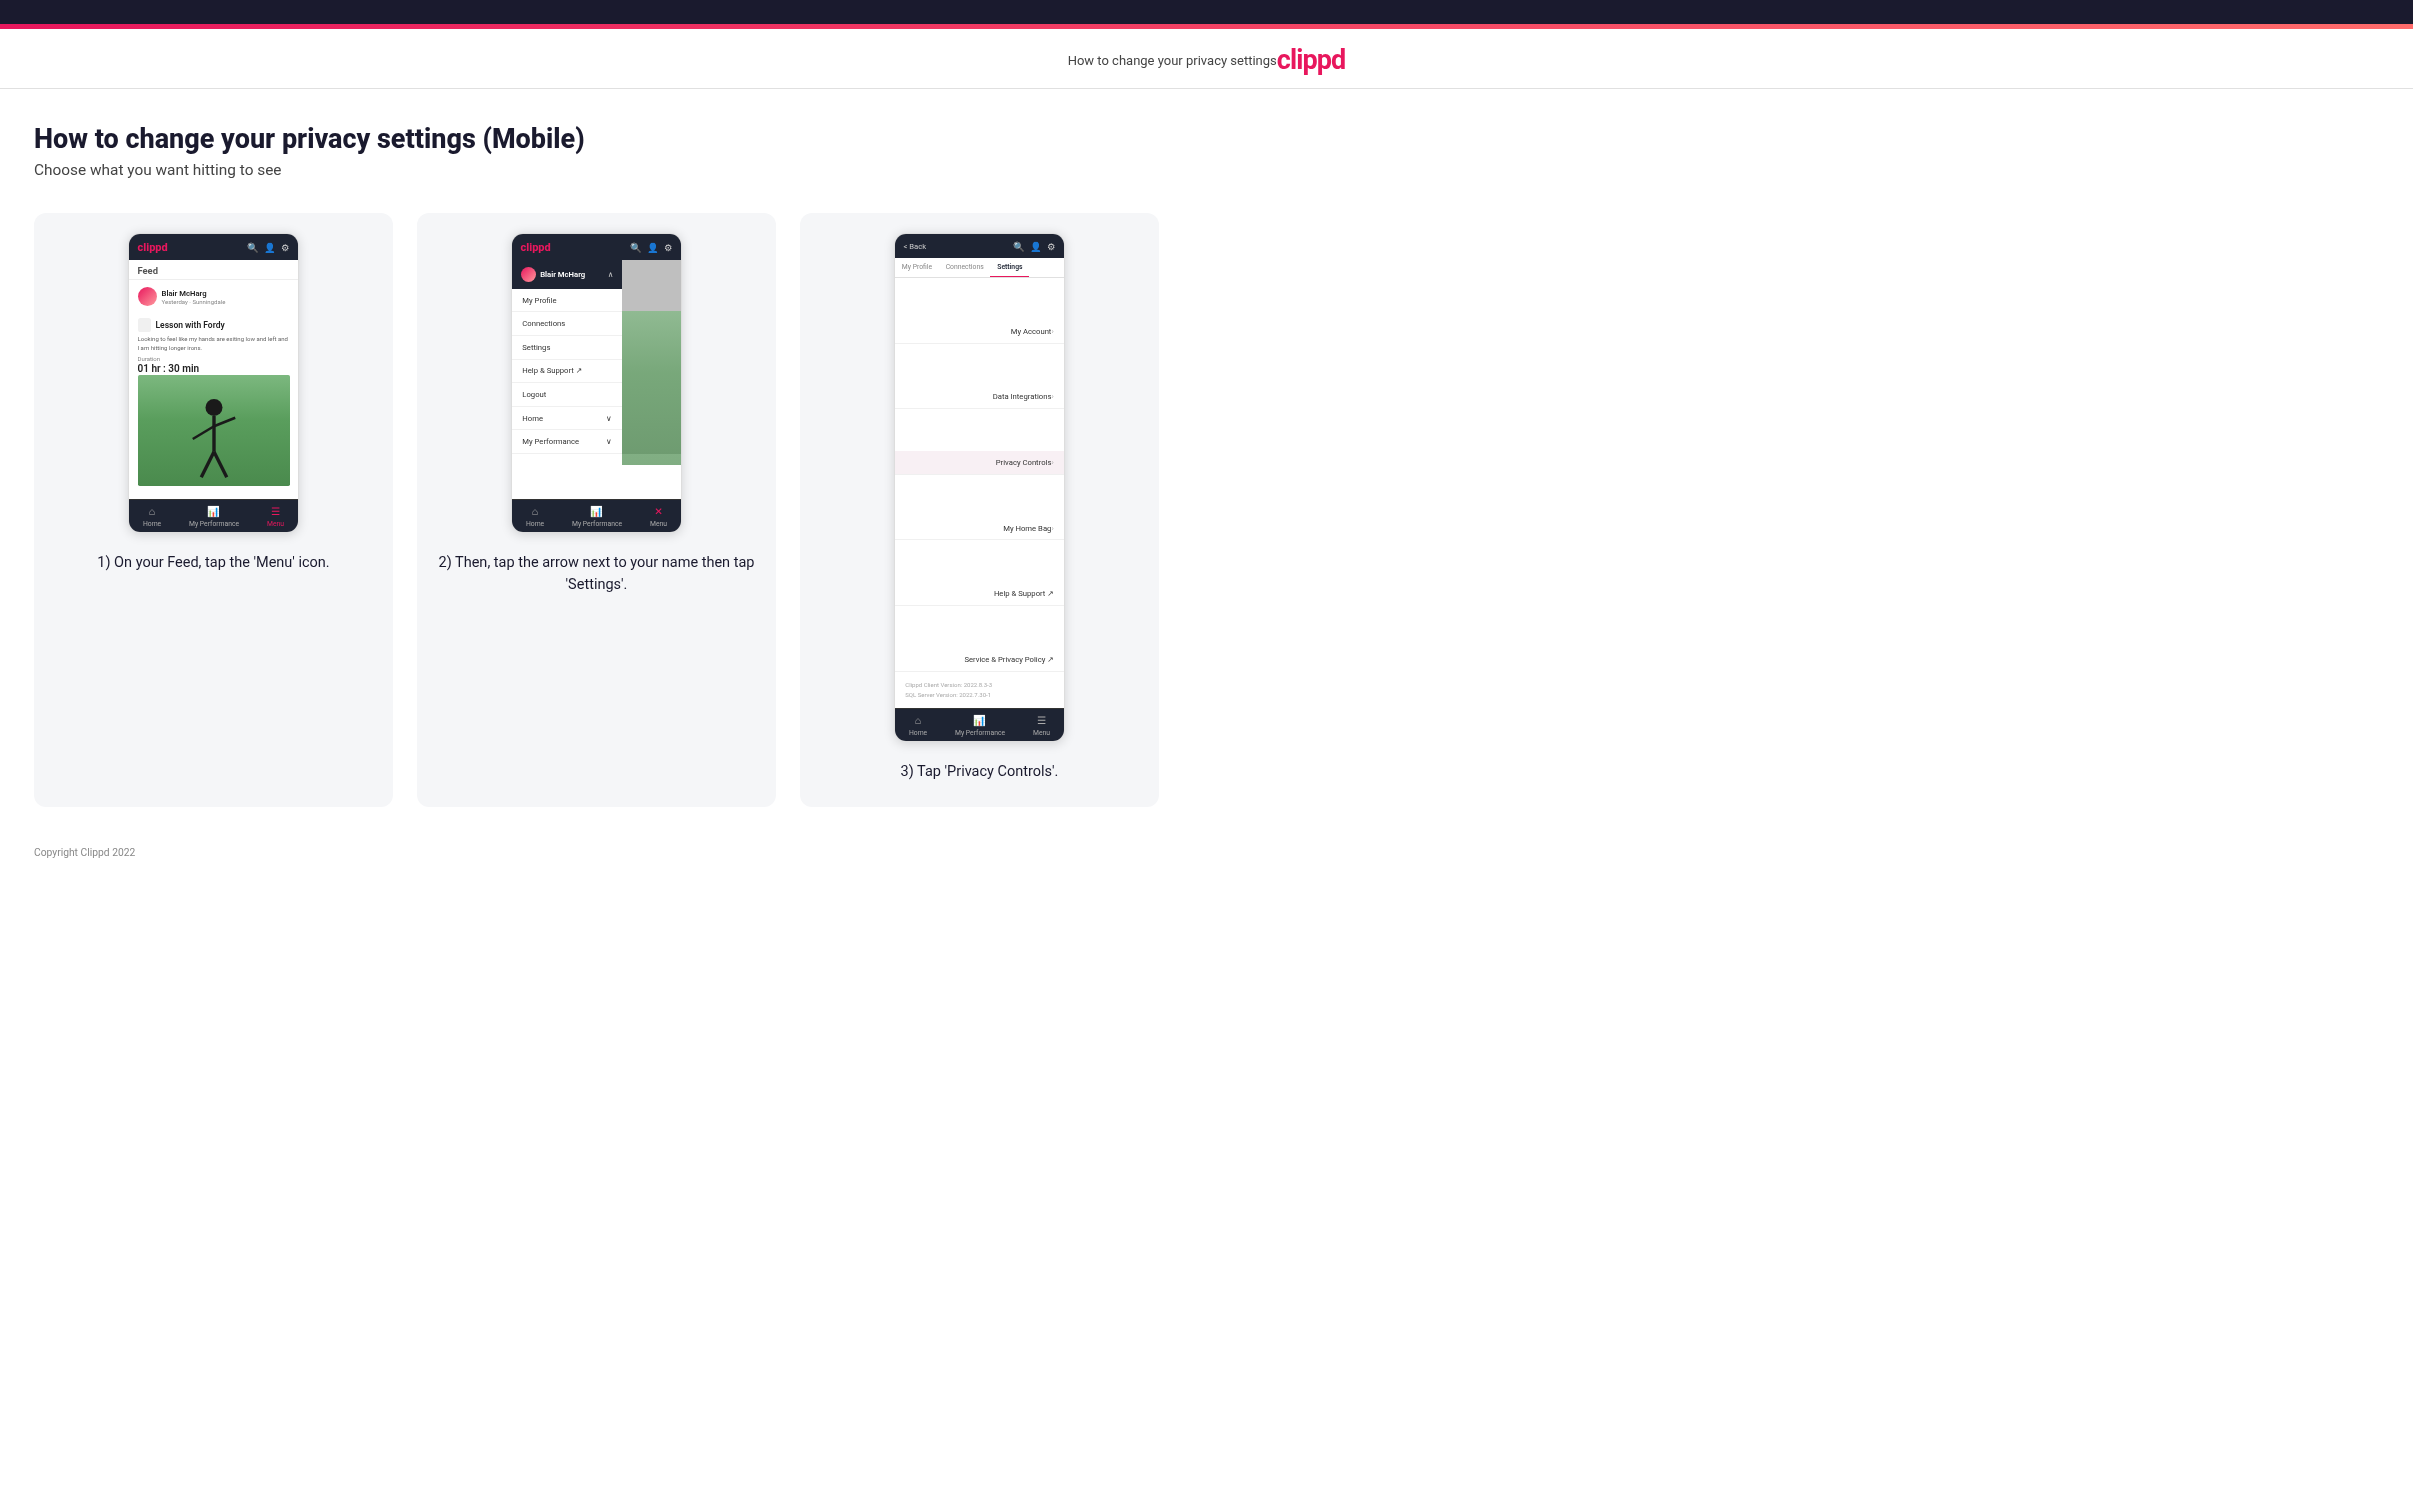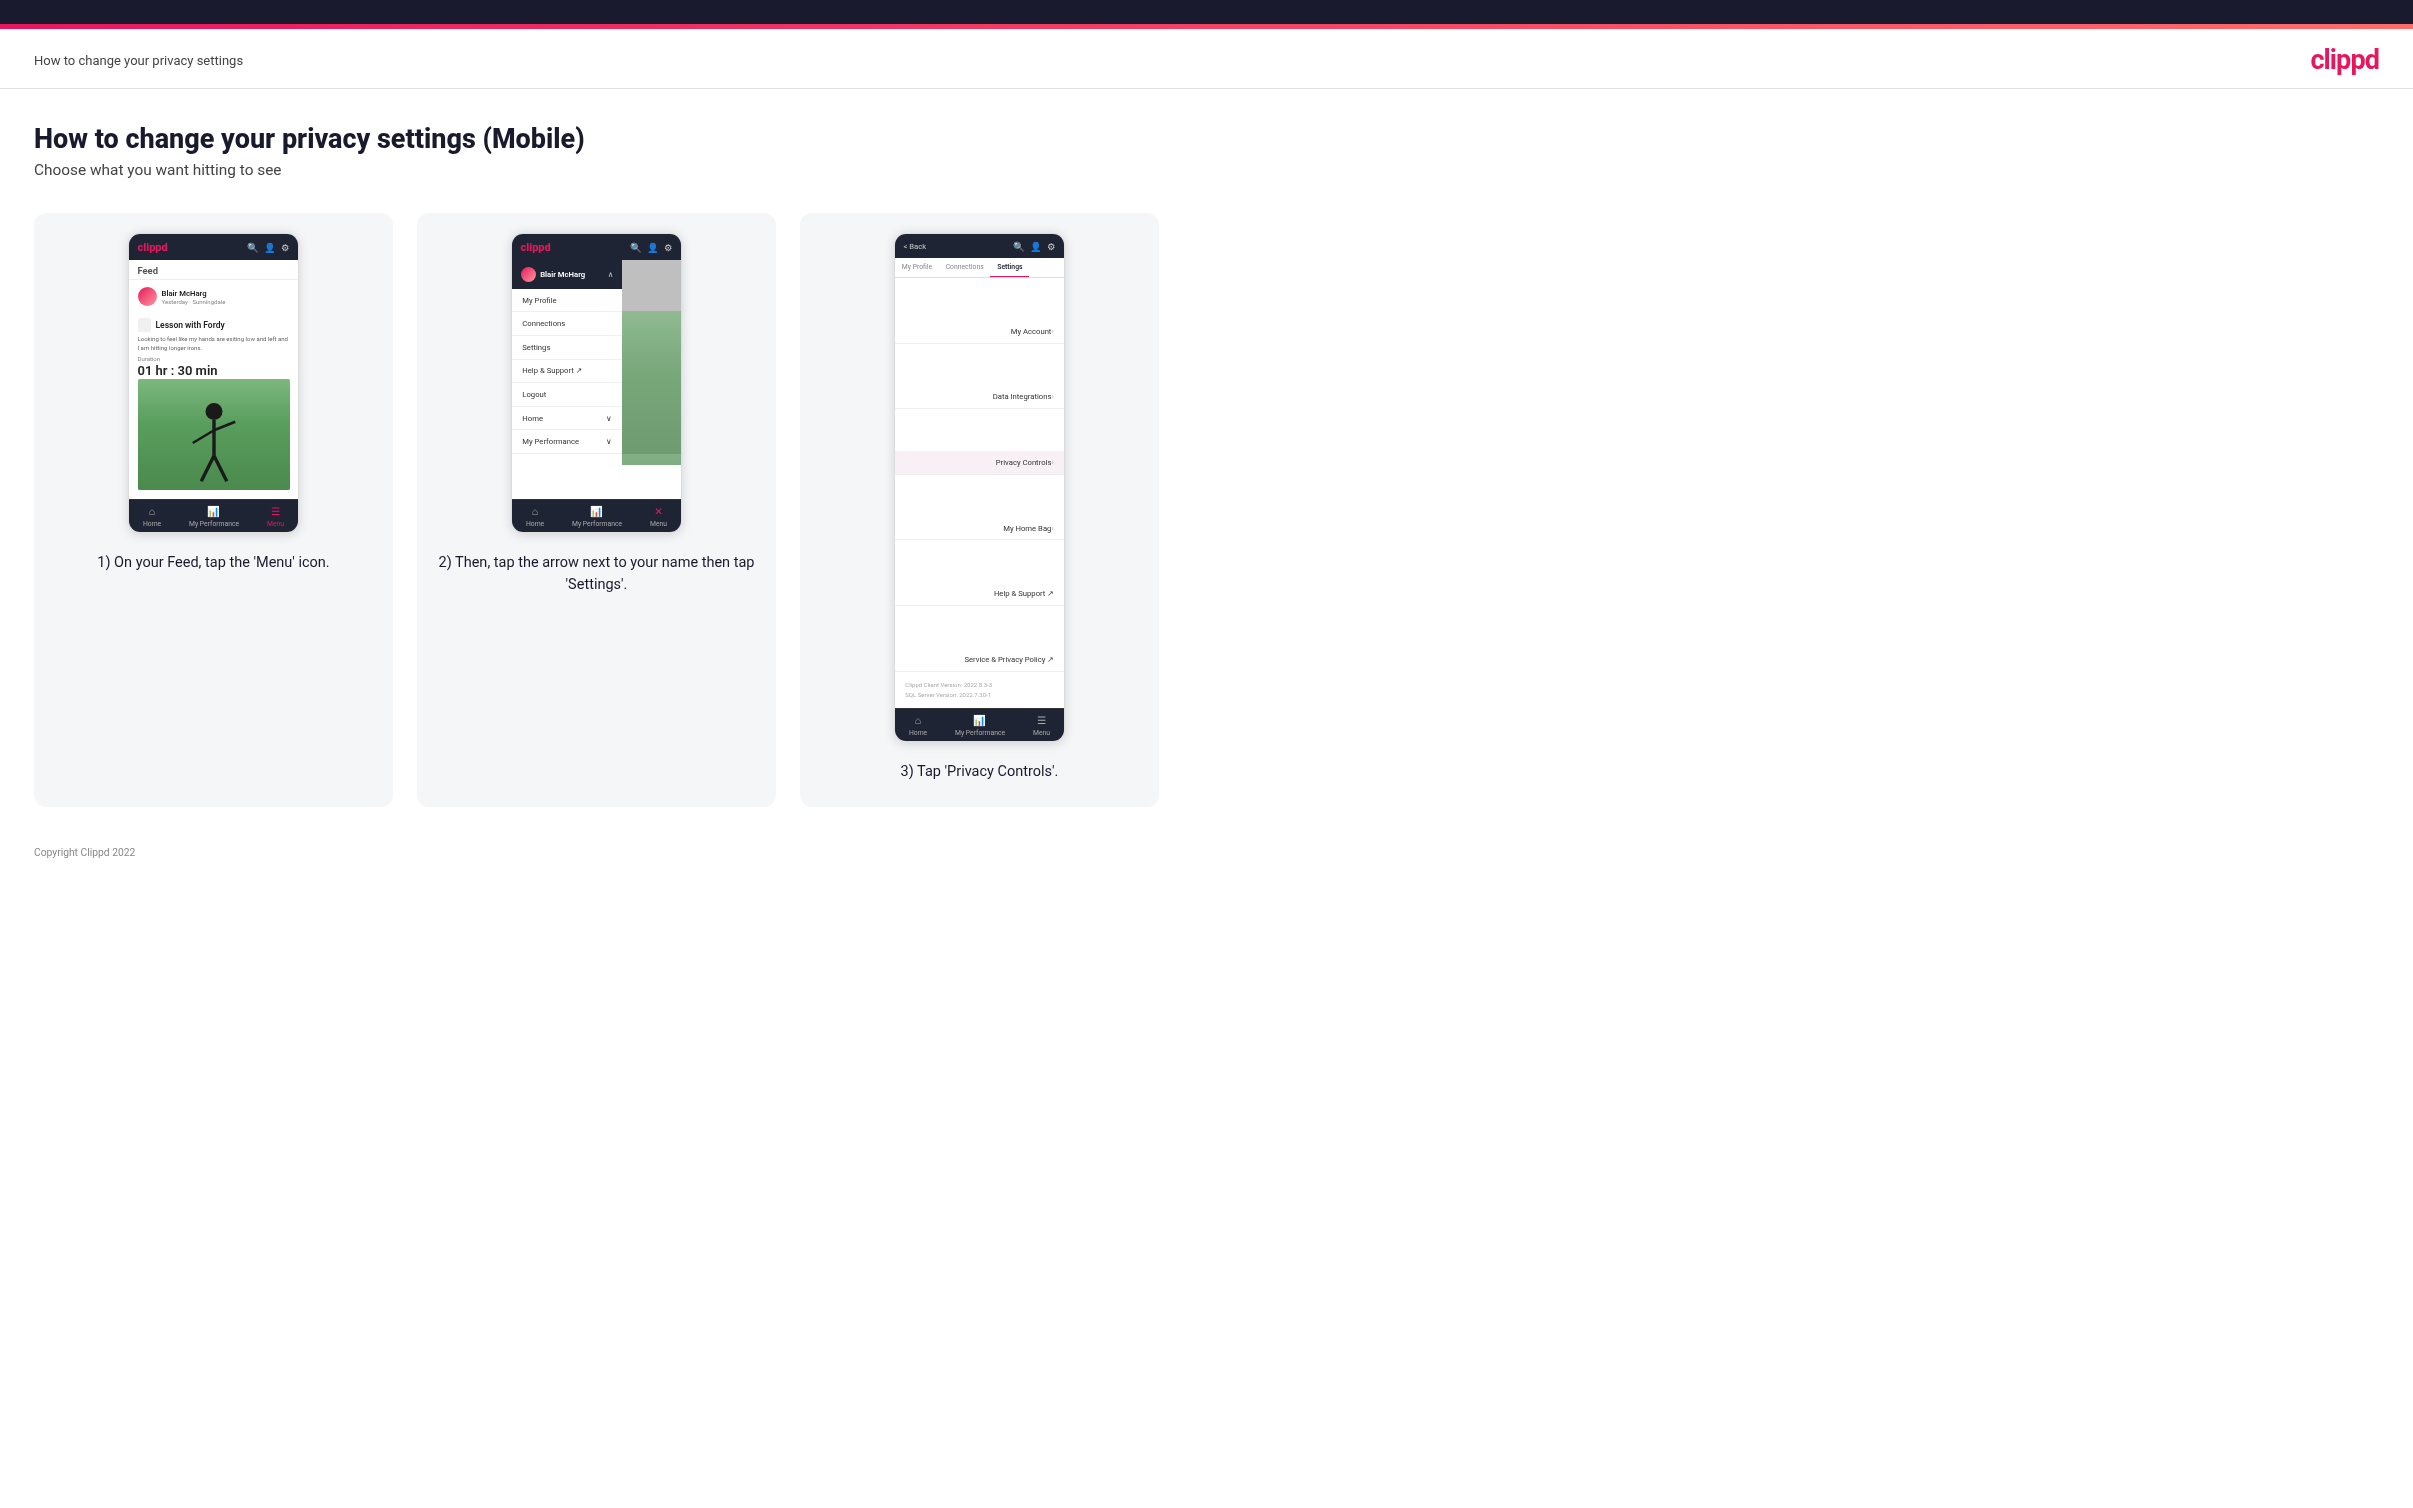--- a/index.html
+++ b/index.html
@@ -11,21 +11,21 @@
     .top-bar {
       height: 24px;
       background: #1a1a2e;
     }
     .accent-bar {
       height: 5.1px;
       background: linear-gradient(to right, #e8175d, #ff6b6b);
     }
     .header {
       display: flex;
-      justify-content: space-between;
+      justify-content: center;
       align-items: center;
       padding: 15.4px 34px 12px 34px;
       border-bottom: 0.9px solid #e0e0e0;
     }
     .header-title {
       font-size: 13px;
       color: #444;
     }
     .logo {
       font-size: 27px;
@@ -182,21 +182,21 @@
       color: #666;
       line-height: 1.4;
       margin-bottom: 3.4px;
     }
     .feed-duration-label {
       font-size: 6px;
       color: #888;
       margin-bottom: 0.9px;
     }
     .feed-duration {
-      font-size: 13px;
+      font-size: 10px;
       font-weight: 600;
       color: #222;
       margin-bottom: 1px;
     }
     .feed-golf-img {
       width: 100%;
       height: 111px;
       background: linear-gradient(180deg, #7cb87f 0%, #5a9e5d 40%, #4a8a4d 100%);
       position: relative;
       overflow: hidden;

